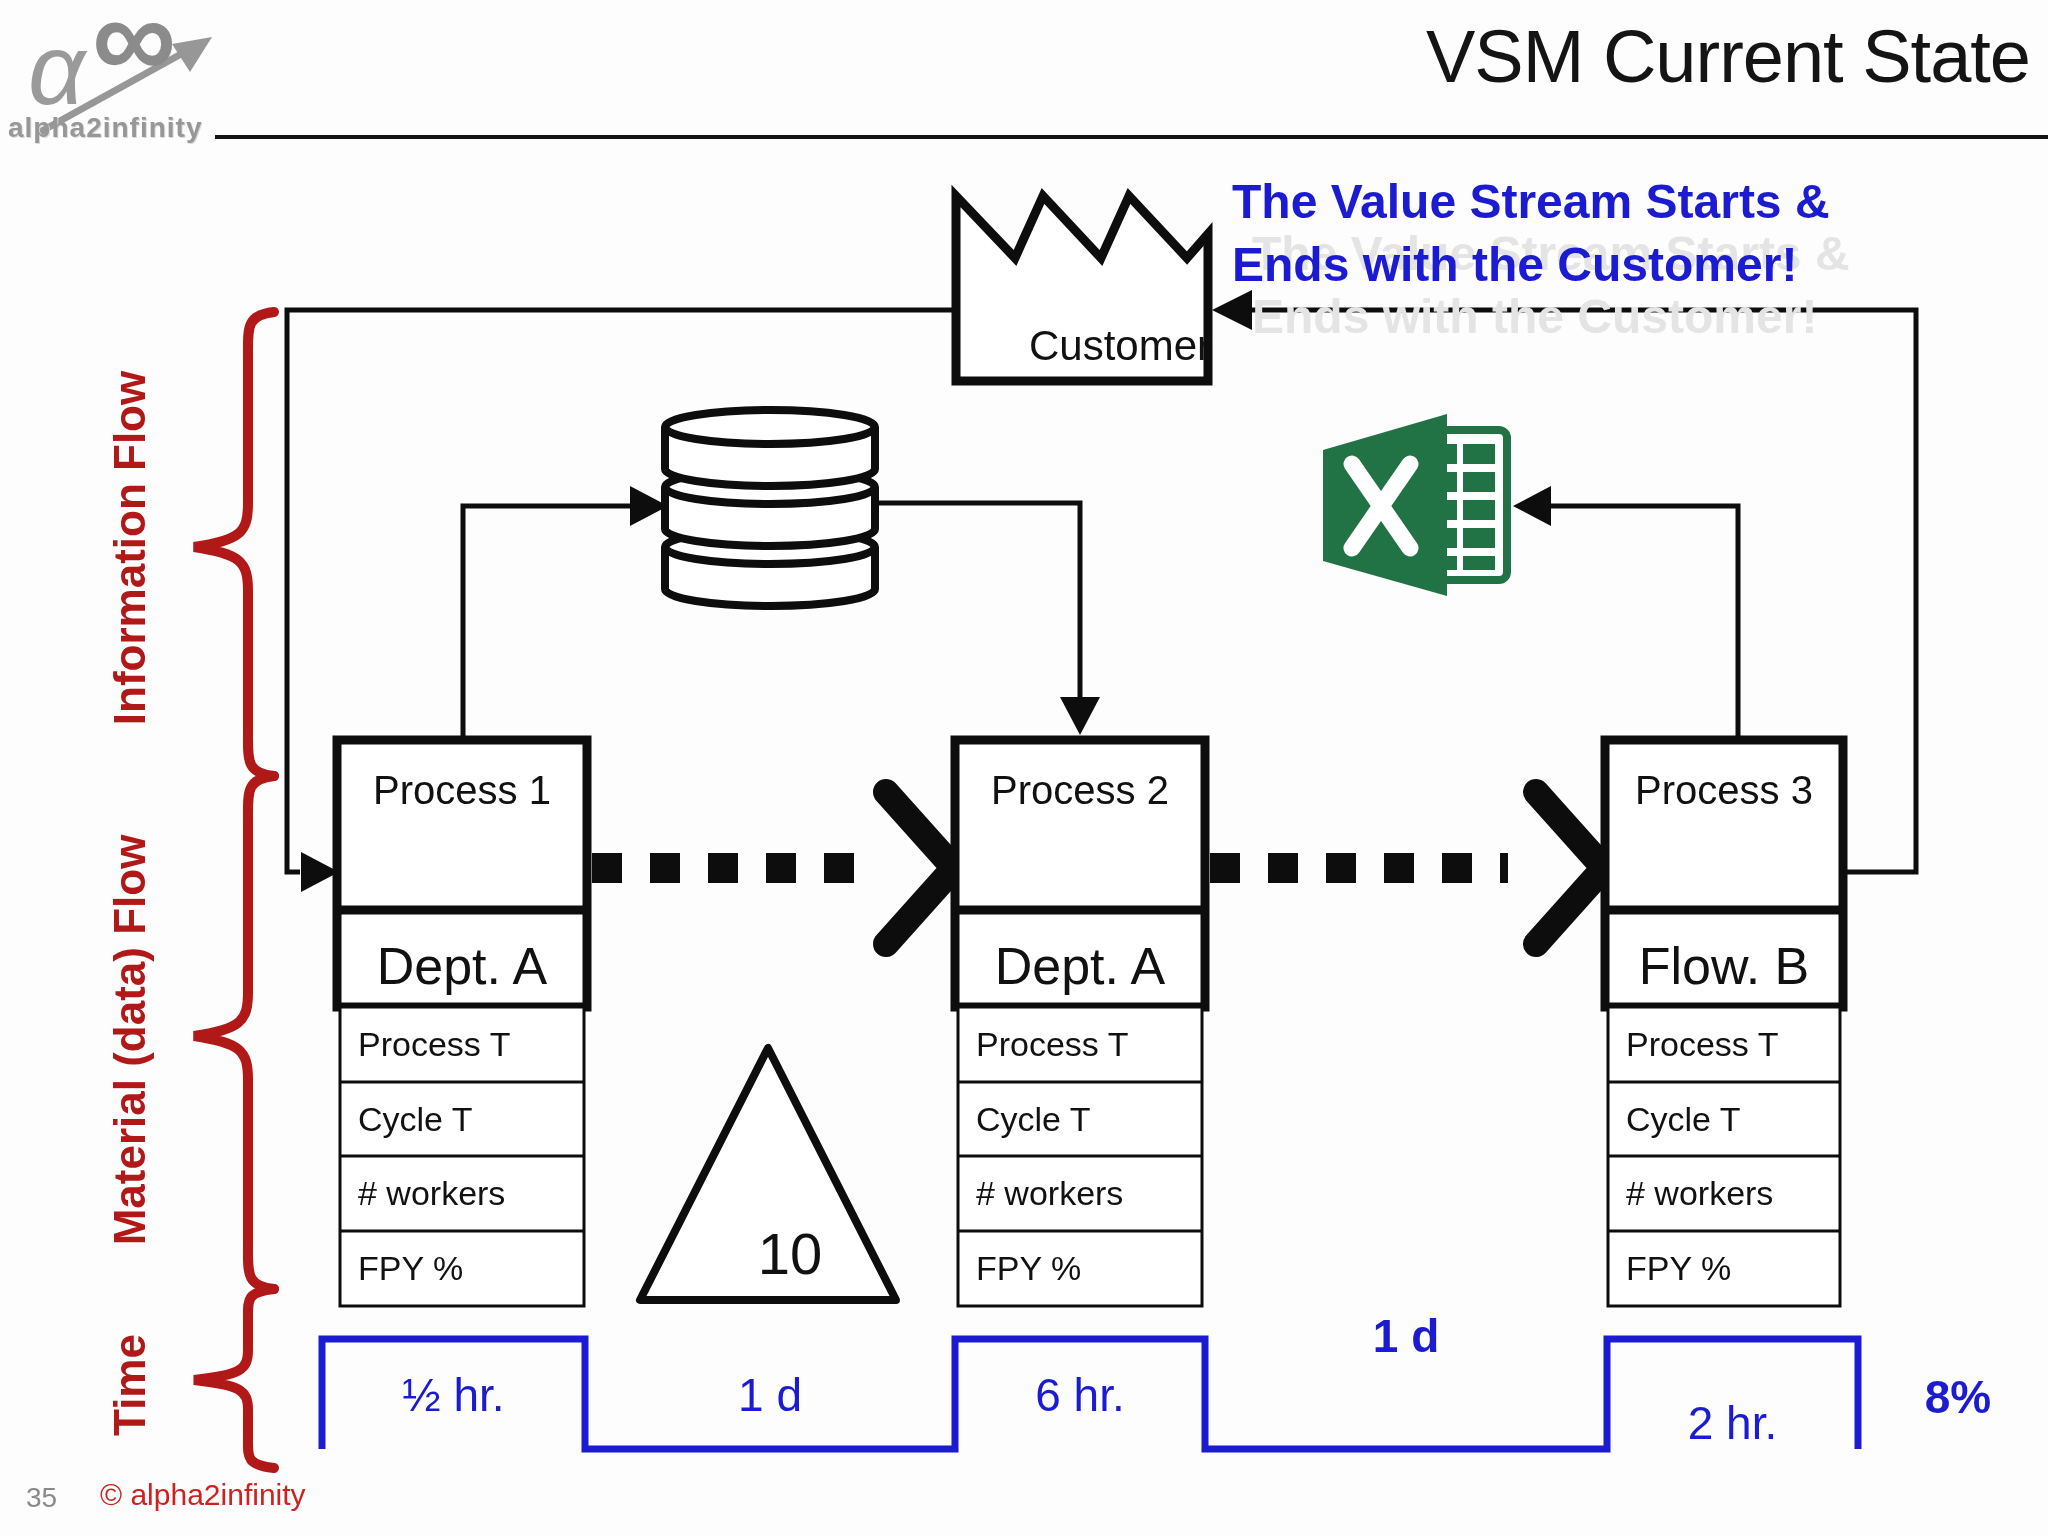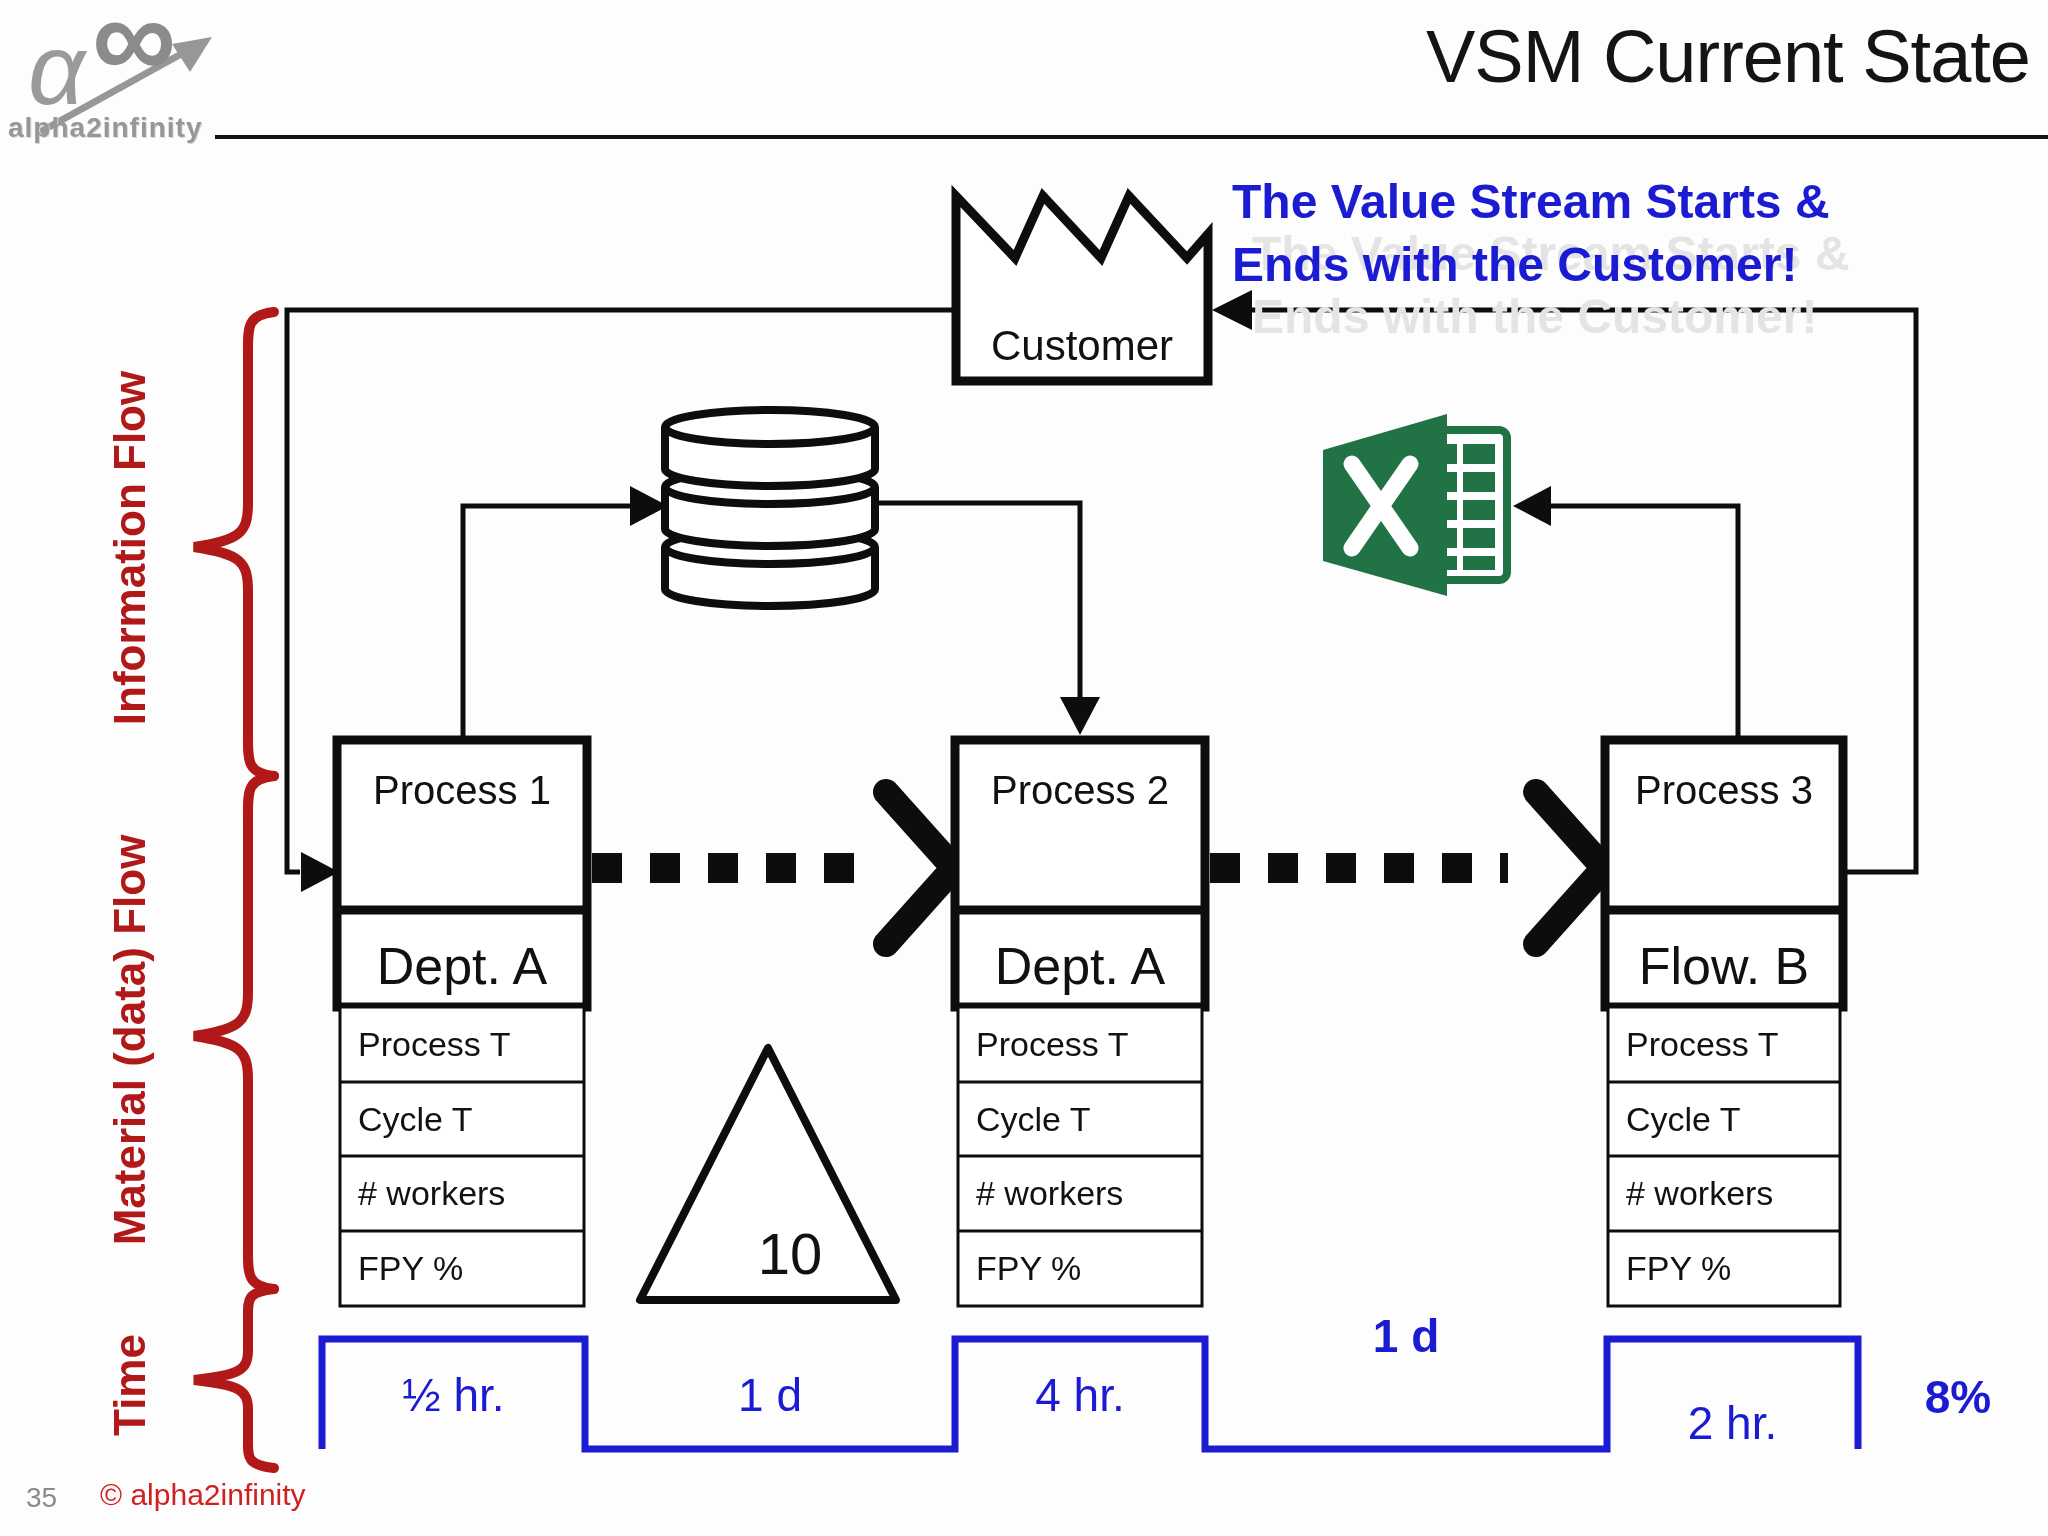--- a/index.html
+++ b/index.html
@@ -157,21 +157,21 @@
 
   <div class="abs callout ghost" style="left:1252px;top:202px;">
     <div>The Value Stream Starts &amp;</div>
     <div>Ends with the Customer!</div>
   </div>
   <div class="abs callout blue-txt" style="left:1232px;top:150px;">
     <div>The Value Stream Starts &amp;</div>
     <div>Ends with the Customer!</div>
   </div>
 
-  <div class="abs ctr customer-label" style="left:957px;top:322px;width:250px;z-index:3;">Customer</div>
+  <div class="abs ctr customer-label" style="left:995px;top:322px;width:250px;z-index:3;">Customer</div>
 
   <div class="abs ctr proc-name" style="left:337px;top:768px;width:250px;z-index:3;">Process 1</div>
   <div class="abs ctr dept-name" style="left:337px;top:936px;width:250px;z-index:3;">Dept. A</div>
   <div class="abs row-label" style="left:340px;top:1007px;width:244px;z-index:3;">Process T</div>
   <div class="abs row-label" style="left:340px;top:1082px;width:244px;z-index:3;">Cycle T</div>
   <div class="abs row-label" style="left:340px;top:1156px;width:244px;z-index:3;"># workers</div>
   <div class="abs row-label" style="left:340px;top:1231px;width:244px;z-index:3;">FPY %</div>
 
   <div class="abs ctr proc-name" style="left:955px;top:768px;width:250px;z-index:3;">Process 2</div>
   <div class="abs ctr dept-name" style="left:955px;top:936px;width:250px;z-index:3;">Dept. A</div>
@@ -188,21 +188,21 @@
   <div class="abs row-label" style="left:1608px;top:1231px;width:232px;z-index:3;">FPY %</div>
 
   <div class="abs ctr tri-val" style="left:710px;top:1220px;width:160px;z-index:3;">10</div>
 
   <div class="vlabel" style="left:130px;top:548px;">Information Flow</div>
   <div class="vlabel" style="left:130px;top:1040px;">Material (data) Flow</div>
   <div class="vlabel" style="left:130px;top:1385px;">Time</div>
 
   <div class="abs ctr tl-label" style="left:322px;top:1372px;width:263px;">½ hr.</div>
   <div class="abs ctr tl-label" style="left:585px;top:1372px;width:370px;">1 d</div>
-  <div class="abs ctr tl-label" style="left:955px;top:1372px;width:250px;">4 hr.</div>
+  <div class="abs ctr tl-label" style="left:955px;top:1372px;width:250px;">6 hr.</div>
   <div class="abs ctr tl-label" style="left:1205px;top:1313px;width:402px;font-weight:bold;">1 d</div>
   <div class="abs ctr tl-label" style="left:1607px;top:1400px;width:251px;">2 hr.</div>
   <div class="abs ctr tl-end" style="left:1878px;top:1370px;width:160px;">8%</div>
 
   <div class="abs footer-page" style="left:26px;top:1482px;">35</div>
   <div class="abs footer-copy" style="left:100px;top:1478px;">© alpha2infinity</div>
 
 </div>
 
 </body></html>

